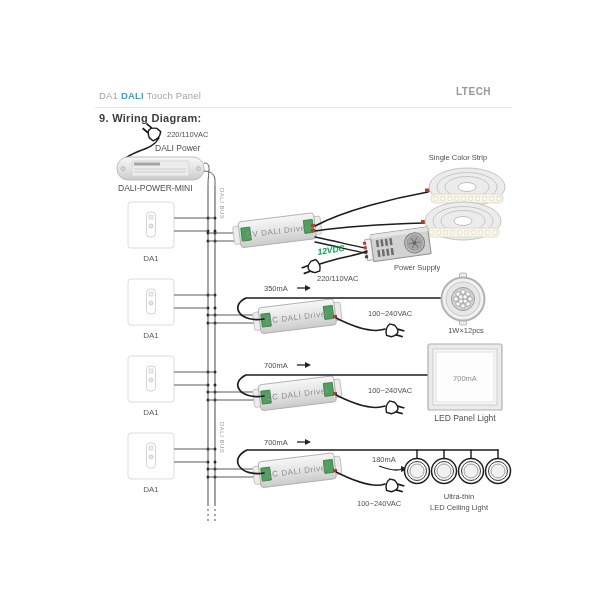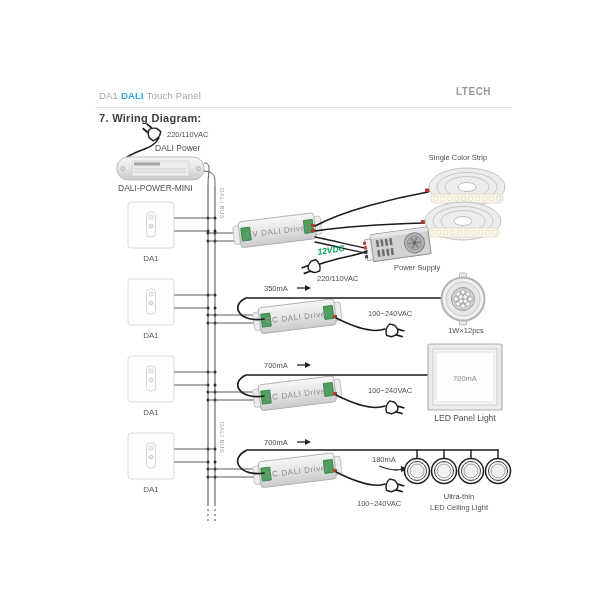--- a/index.html
+++ b/index.html
@@ -42,21 +42,21 @@
 
 <div class="canvas">
 
   <div class="hdr-left">
     <span>DA1</span>
     <span class="dali">DALI</span>
     <span>Touch Panel</span>
   </div>
   <div class="hdr-logo">LTECH</div>
   <div class="hdr-rule"></div>
-  <div class="page-title">7. Wiring Diagram:</div>
+  <div class="page-title">9. Wiring Diagram:</div>
 
   <svg class="diagram" width="600" height="600" viewBox="0 0 600 600">
     <defs>
       <linearGradient id="gBody" x1="0" y1="0" x2="0" y2="1">
         <stop offset="0" stop-color="#f7f7f7"></stop>
         <stop offset=".5" stop-color="#e4e4e4"></stop>
         <stop offset="1" stop-color="#cbcbcb"></stop>
       </linearGradient>
       <g id="plugshape">
         <path d="M 0,-6 L -5,-6 Q -9,0 -5,6 L 0,6 Q 5,3 5,0 Q 5,-3 0,-6 Z" fill="#fff" stroke="#1a1a1a" stroke-width="1.4"></path>

